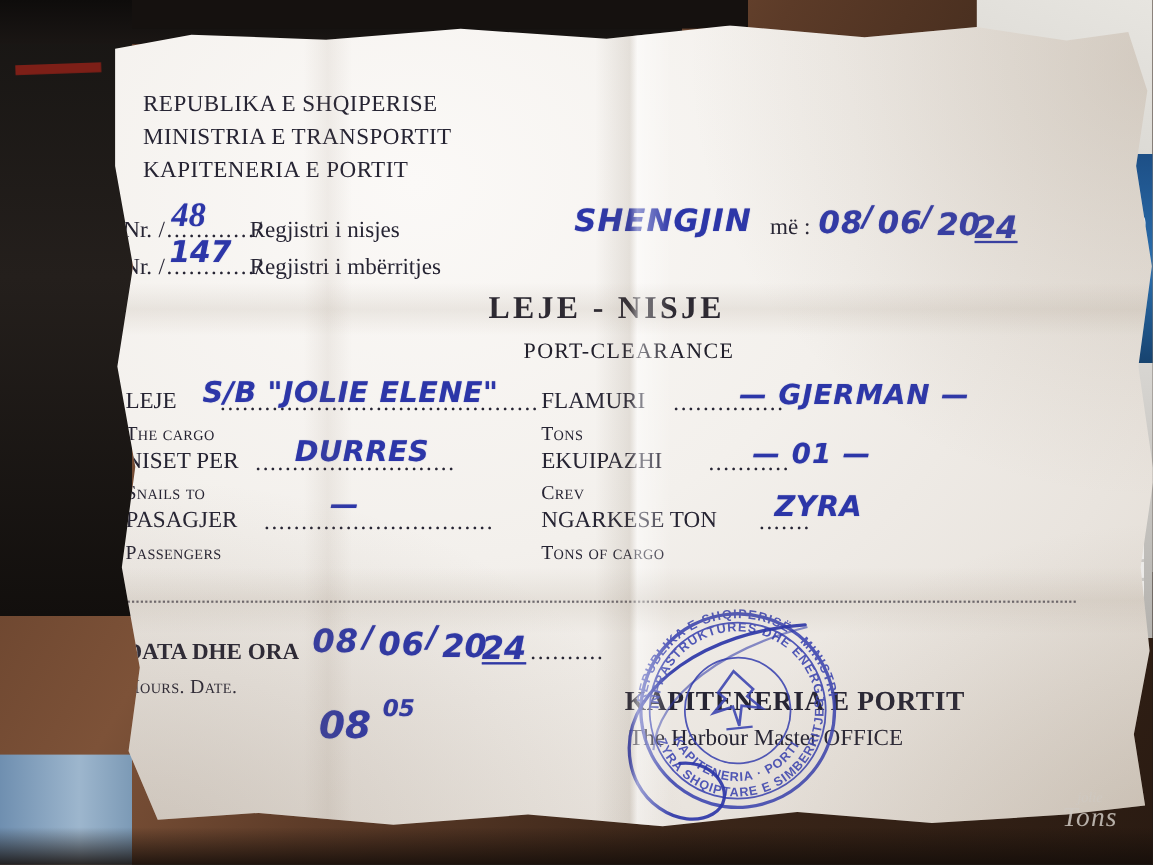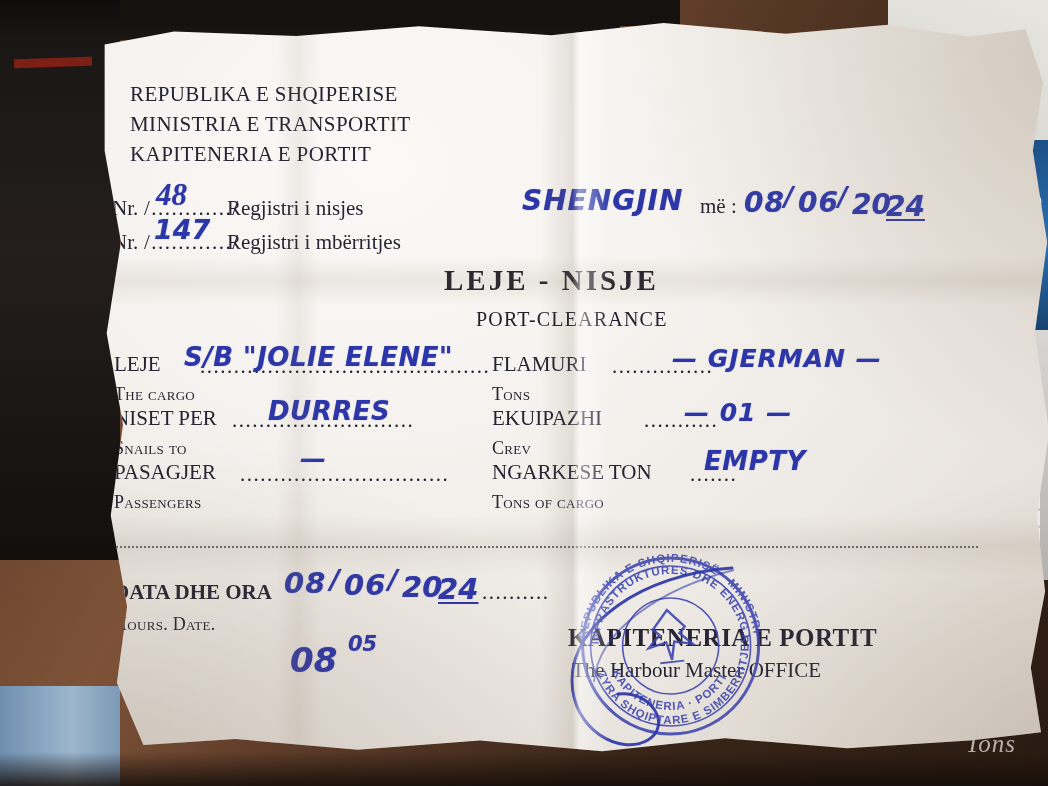--- a/index.html
+++ b/index.html
@@ -308,21 +308,21 @@
       <div class="hand" style="left:612px; top:384px; font-size:25px; letter-spacing:1px;">— 01 —</div>
 
       <div class="printed lbl-caps" style="left:42px; top:446px;">PASAGJER</div>
       <div class="printed lbl-caps dots" style="left:168px; top:448px;">...............................</div>
       <div class="printed lbl-small" style="left:42px; top:478px;">Passengers</div>
       <div class="hand" style="left:228px; top:430px; font-size:26px;">—</div>
 
       <div class="printed lbl-caps" style="left:420px; top:446px;">NGARKESE TON</div>
       <div class="printed lbl-caps dots" style="left:618px; top:448px;">.......</div>
       <div class="printed lbl-small" style="left:420px; top:478px;">Tons of cargo</div>
-      <div class="hand" style="left:632px; top:432px; font-size:26px; letter-spacing:0.5px;">EMPTY</div>
+      <div class="hand" style="left:632px; top:432px; font-size:26px; letter-spacing:0.5px;">ZYRA</div>
 
       <div class="hrule" style="left:36px; top:532px; width:870px;"></div>
 
       <div class="printed lbl-caps" style="left:42px; top:566px; font-weight:bold;">DATA DHE ORA</div>
       <div class="printed lbl-small" style="left:42px; top:600px;">Hours. Date.</div>
 
       <div class="hand" style="left:212px; top:552px; font-size:29px; letter-spacing:1px;">08</div>
       <div class="hand" style="left:258px; top:550px; font-size:27px;">/</div>
       <div class="hand" style="left:272px; top:554px; font-size:29px; letter-spacing:1px;">06</div>
       <div class="hand" style="left:316px; top:550px; font-size:27px;">/</div>

